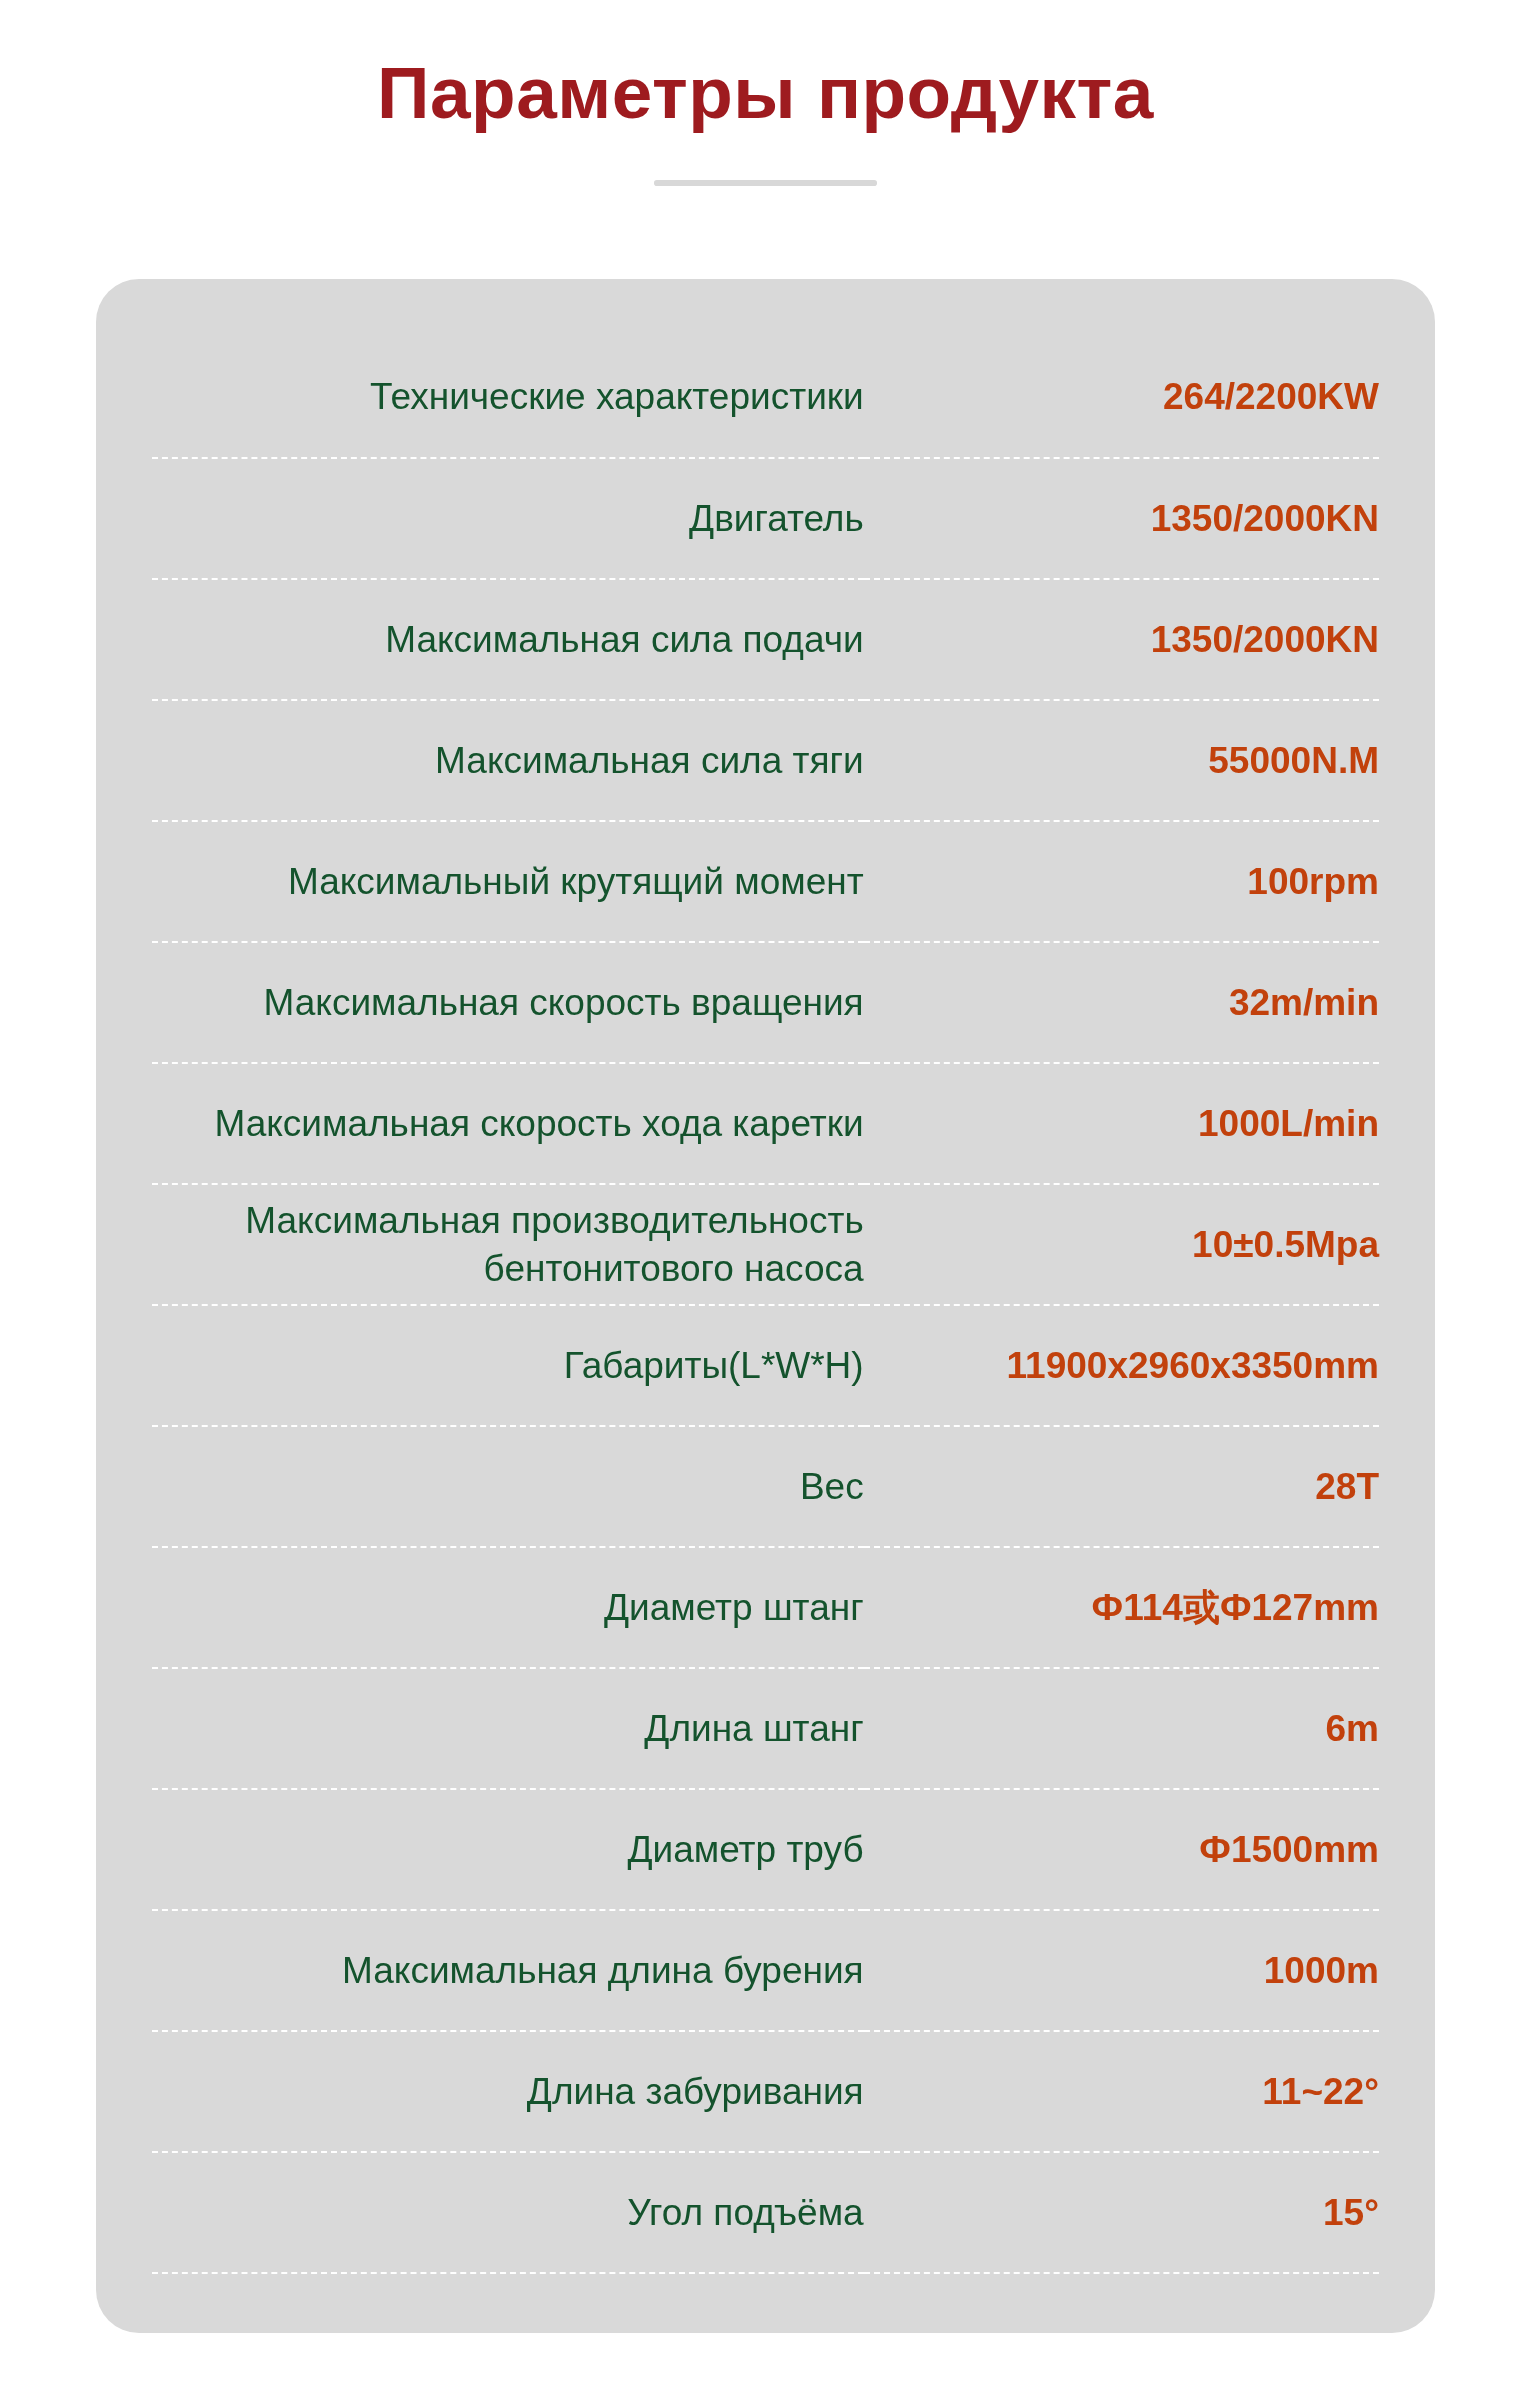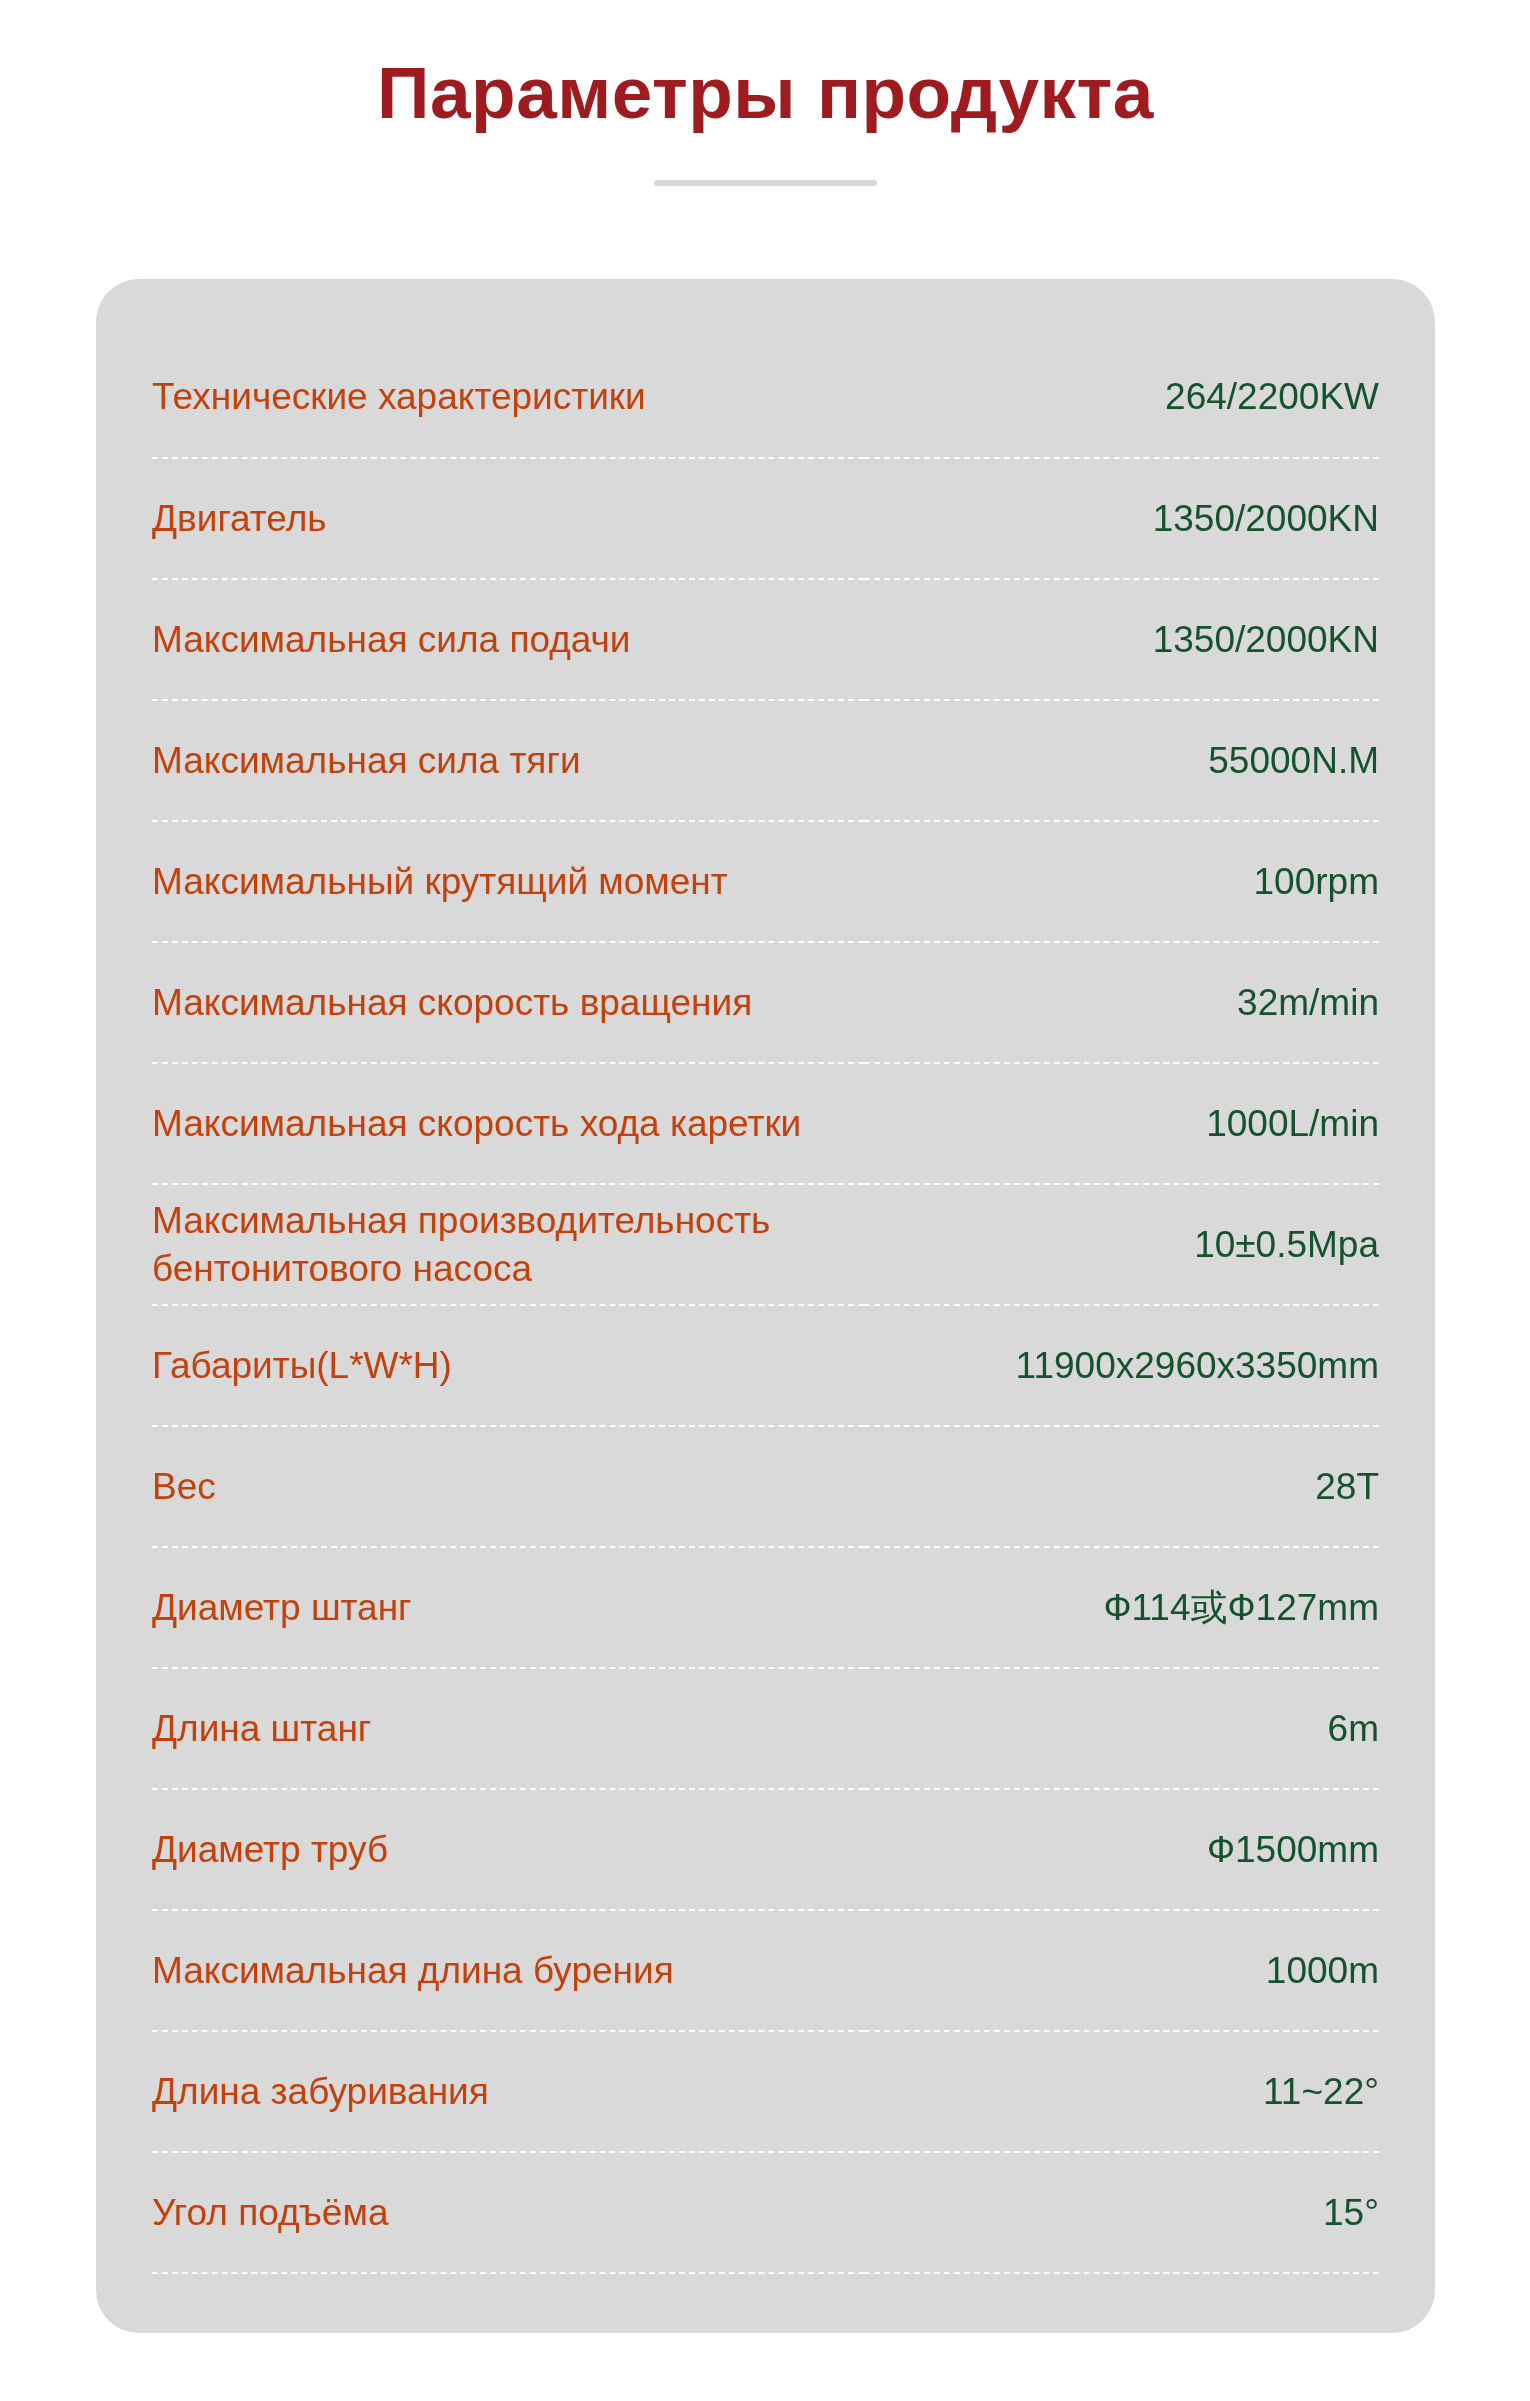--- a/index.html
+++ b/index.html
@@ -59,33 +59,34 @@
   .spec-row td {
     vertical-align: middle;
     padding: 0;
     border-bottom: 2.8px dashed #ffffff;
   }
   .spec-row:last-child td {
     border-bottom: 2.8px dashed #ffffff;
   }
   .cell-label {
     font-size: 37px;
-    color: #c2410c;
-    text-align: left;
+    color: #14532d;
+    text-align: right;
     padding-left: 30px;
     line-height: 1.28;
     width: 58%;
   }
   .cell-value {
     font-size: 37px;
-    color: #14532d;
+    color: #c2410c;
     text-align: right;
     padding-right: 28px;
     line-height: 1.28;
     white-space: nowrap;
+    font-weight: bold;
   }
 </style>
 </head>
 <body>
 
 <div class="page">
 
   <h1 class="title">Параметры продукта</h1>
   <div class="title-rule"></div>
 

